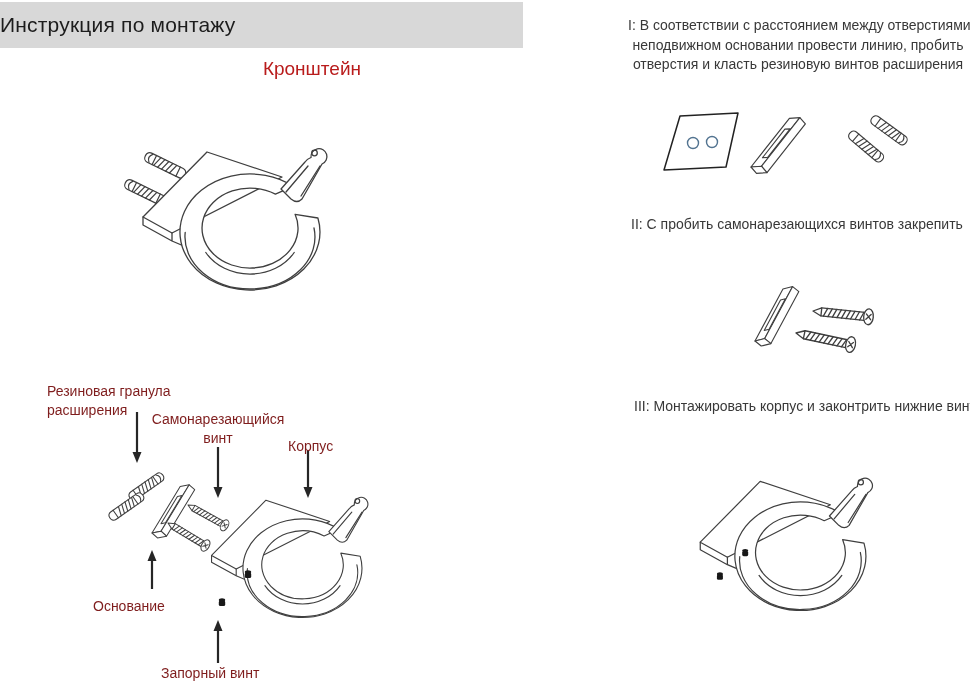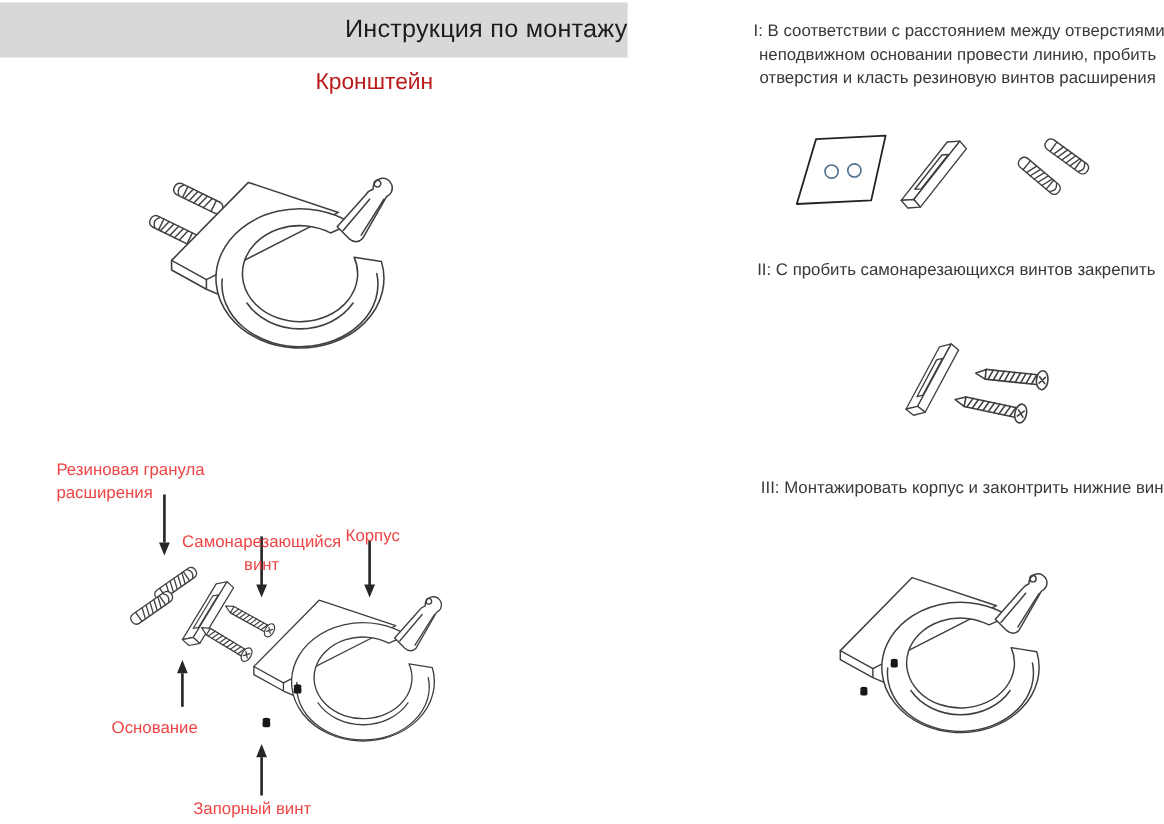--- a/index.html
+++ b/index.html
@@ -3,36 +3,36 @@
 <meta charset="utf-8">
 <style>
   html,body{margin:0;padding:0;background:#fff;}
   .canvas{
     position:relative;width:970px;height:687px;background:#ffffff;
     font-family:"Liberation Sans",sans-serif;color:#333;overflow:hidden;
   }
   .abs{position:absolute;}
   .header-bar{
     left:0;top:2px;width:523px;height:46px;background:#d8d8d8;
-    display:flex;align-items:center;justify-content:flex-end;z-index:2;
+    display:flex;align-items:center;justify-content:flex-start;z-index:2;
   }
   .page-title{font-size:21px;color:#1c1c1c;letter-spacing:.2px;}
   .subtitle{
     left:96px;top:58px;width:265px;text-align:right;
     font-size:19px;color:#b91c1c;z-index:2;
   }
   .step-text{font-size:14px;color:#383838;z-index:2;}
   .step-text .line{white-space:nowrap;}
   .step-1-text{left:628px;top:16px;width:340px;text-align:center;line-height:19.5px;}
   .step-2-text{left:631px;top:214px;width:340px;text-align:left;line-height:21px;}
   .step-3-text{left:634px;top:397px;width:340px;text-align:left;line-height:18px;}
-  .callout{font-size:14px;color:#ef4444;line-height:19px;z-index:3;}
+  .callout{font-size:14px;color:#7f1d1d;line-height:19px;z-index:3;}
   .callout .line{white-space:nowrap;display:block;}
   .lbl-granule{left:47px;top:382px;}
-  .lbl-screw{left:150px;top:410px;width:136px;text-align:center;margin-top:32px;}
+  .lbl-screw{left:150px;top:410px;width:136px;text-align:center;}
   .lbl-body{left:288px;top:437px;}
   .lbl-base{left:93px;top:597px;}
   .lbl-lock{left:161px;top:664px;text-align:right;}
   svg{display:block;}
   .drawing{z-index:1;}
 </style>
 </head>
 <body>
 
 <div class="canvas">

